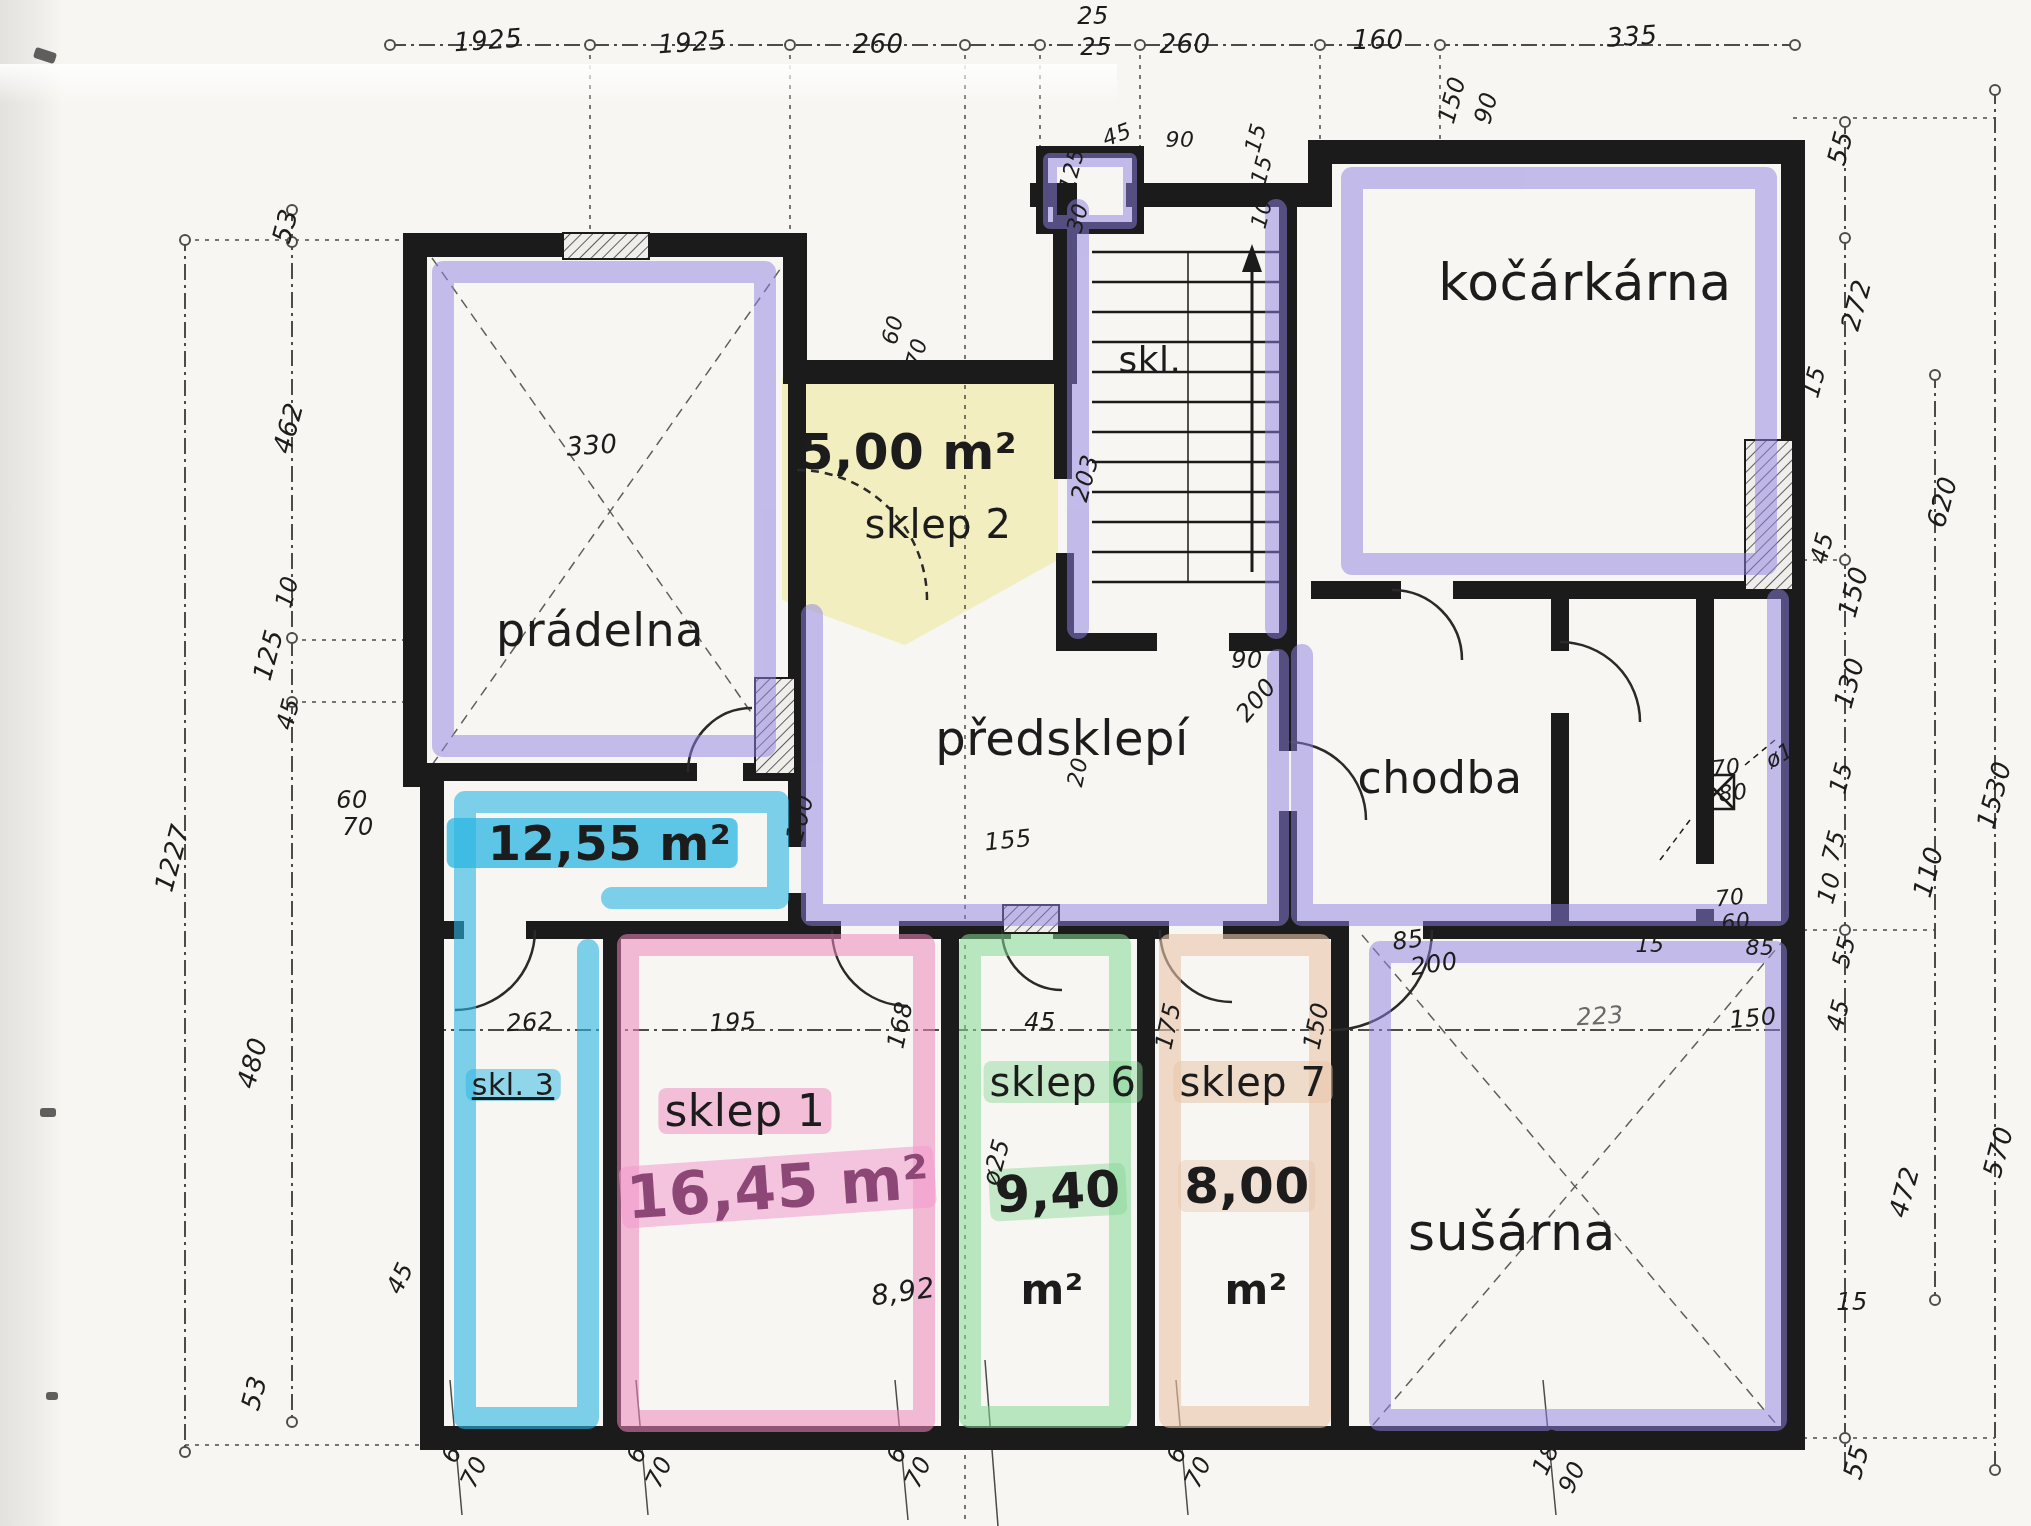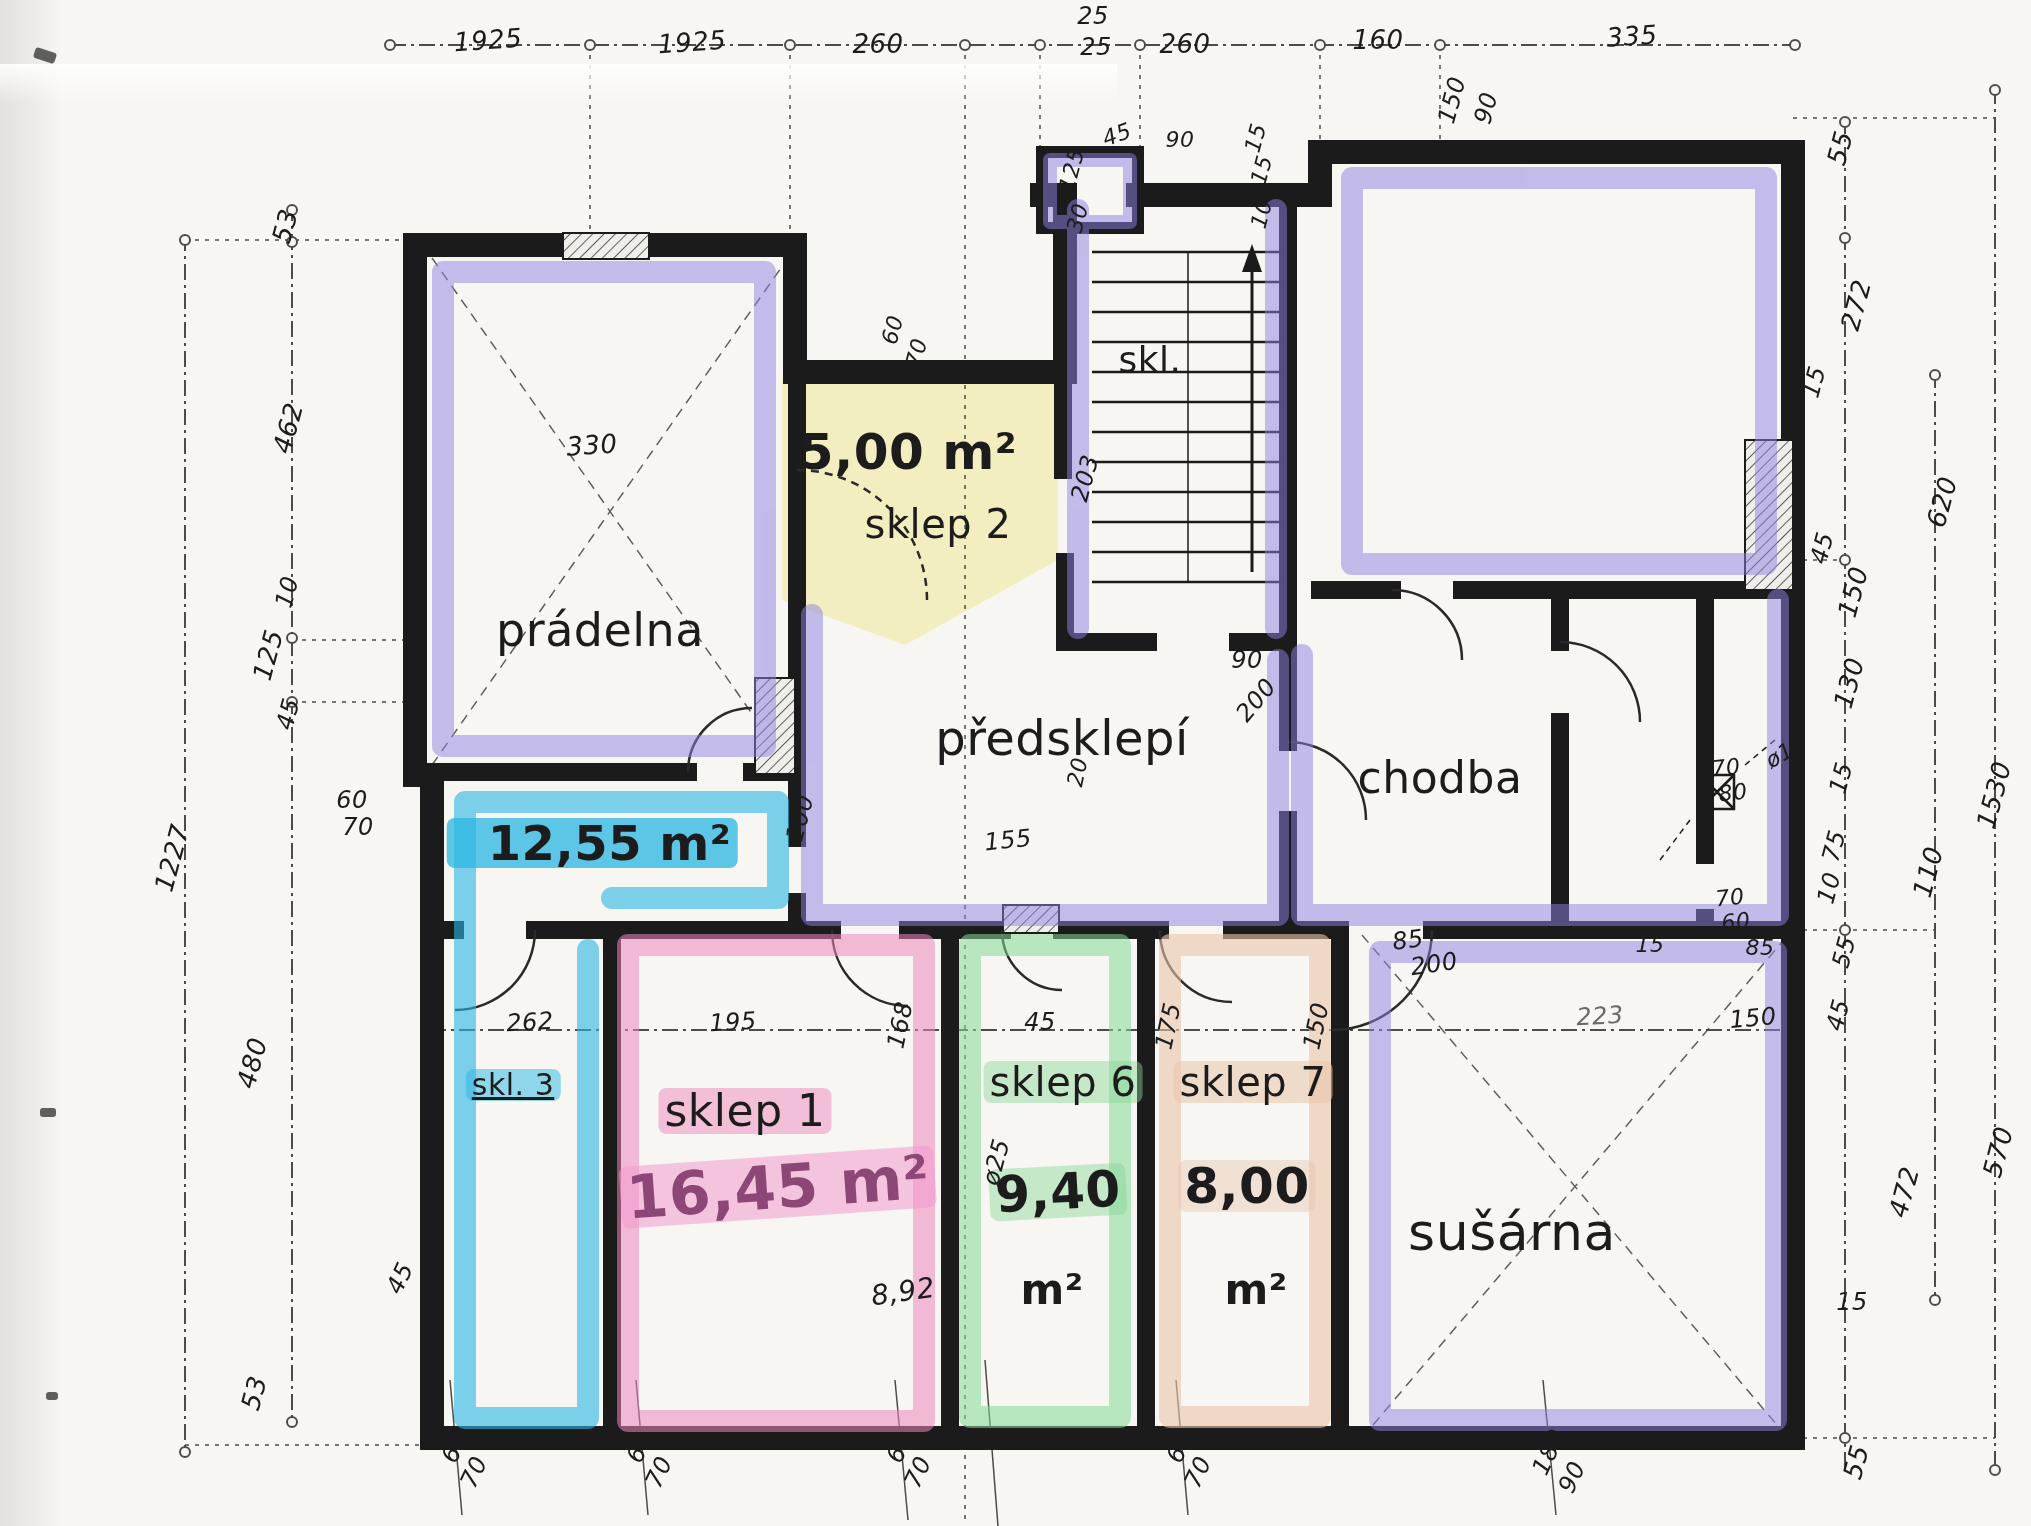--- a/index.html
+++ b/index.html
@@ -203,20 +203,21 @@
       <rect stroke="#84d895" opacity="0.55" x="970" y="945" width="150" height="472"></rect>
       <rect stroke="#e9c4a9" opacity="0.6" x="1170" y="945" width="150" height="472"></rect>
     </g>
   </svg>
 
   <div id="labels-layer">
       <span class="label" style="left: 600px; top: 630px; font-size: 46px; --r: 0deg;">prádelna</span>
       <span class="label" style="left: 908px; top: 452px; font-size: 50px; --r: 0deg; font-weight: bold;">5,00 m²</span>
       <span class="label" style="left: 938px; top: 524px; font-size: 40px; --r: 0deg;">sklep 2</span>
       <span class="label" style="left: 1150px; top: 360px; font-size: 36px; --r: 0deg;">skl.</span>
+      <span class="label" style="left: 1585px; top: 282px; font-size: 52px; --r: 0deg;">kočárkárna</span>
       <span class="label" style="left: 1062px; top: 738px; font-size: 48px; --r: 0deg;">předsklepí</span>
       <span class="label" style="left: 1440px; top: 778px; font-size: 44px; --r: 0deg;">chodba</span>
       <span class="label" style="left: 592px; top: 843px; font-size: 48px; --r: 0deg; background: rgba(42, 181, 226, 0.75); font-weight: bold; padding-left: 41px;">12,55 m²</span>
       <span class="label" style="left: 513px; top: 1085px; font-size: 30px; --r: 0deg; background: rgba(42, 181, 226, 0.5); text-decoration: underline;">skl. 3</span>
       <span class="label" style="left: 745px; top: 1083px; font-size: 44px; --r: 0deg; background: rgba(239, 134, 187, 0.5); margin-top: 28px;">sklep 1</span>
       <span class="label" style="left: 778px; top: 1187px; font-size: 60px; --r: -4deg; color: rgb(141, 71, 119); background: rgba(243, 155, 205, 0.55); font-weight: bold;">16,45 m²</span>
       <span class="label" style="left: 1063px; top: 1082px; font-size: 40px; --r: 0deg; background: rgba(132, 216, 149, 0.45);">sklep 6</span>
       <span class="label" style="left: 1058px; top: 1192px; font-size: 50px; --r: -3deg; background: rgba(132, 216, 149, 0.45); font-weight: bold;">9,40</span>
       <span class="label" style="left: 1052px; top: 1290px; font-size: 42px; --r: 0deg; font-weight: bold;">m²</span>
       <span class="label" style="left: 1253px; top: 1082px; font-size: 40px; --r: 0deg; background: rgba(233, 196, 169, 0.55);">sklep 7</span>

